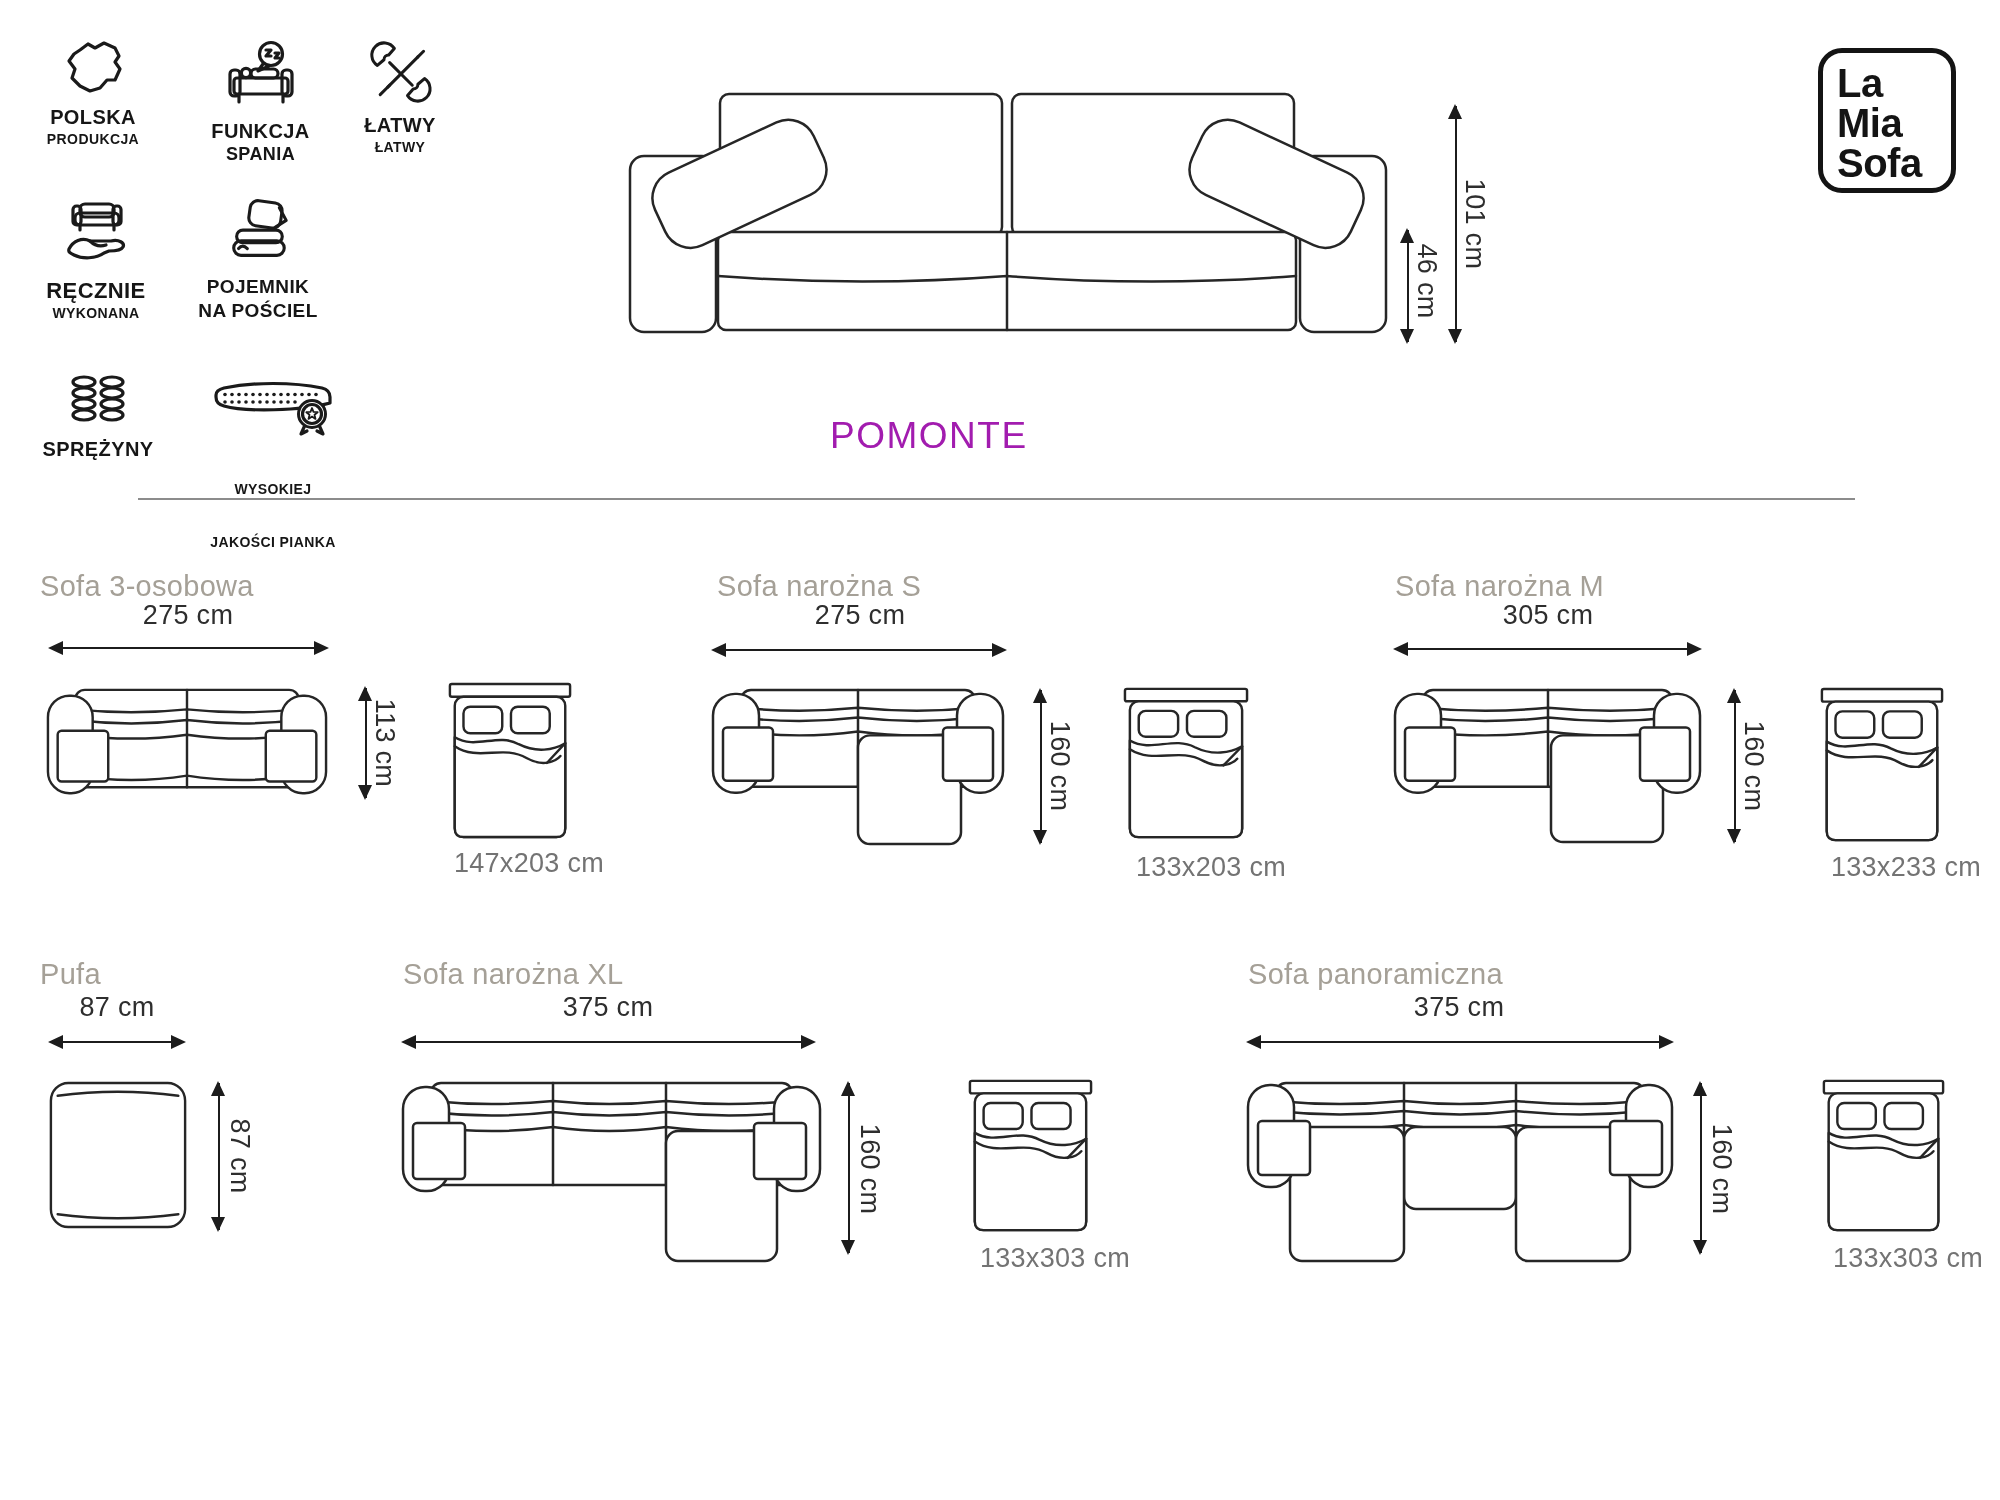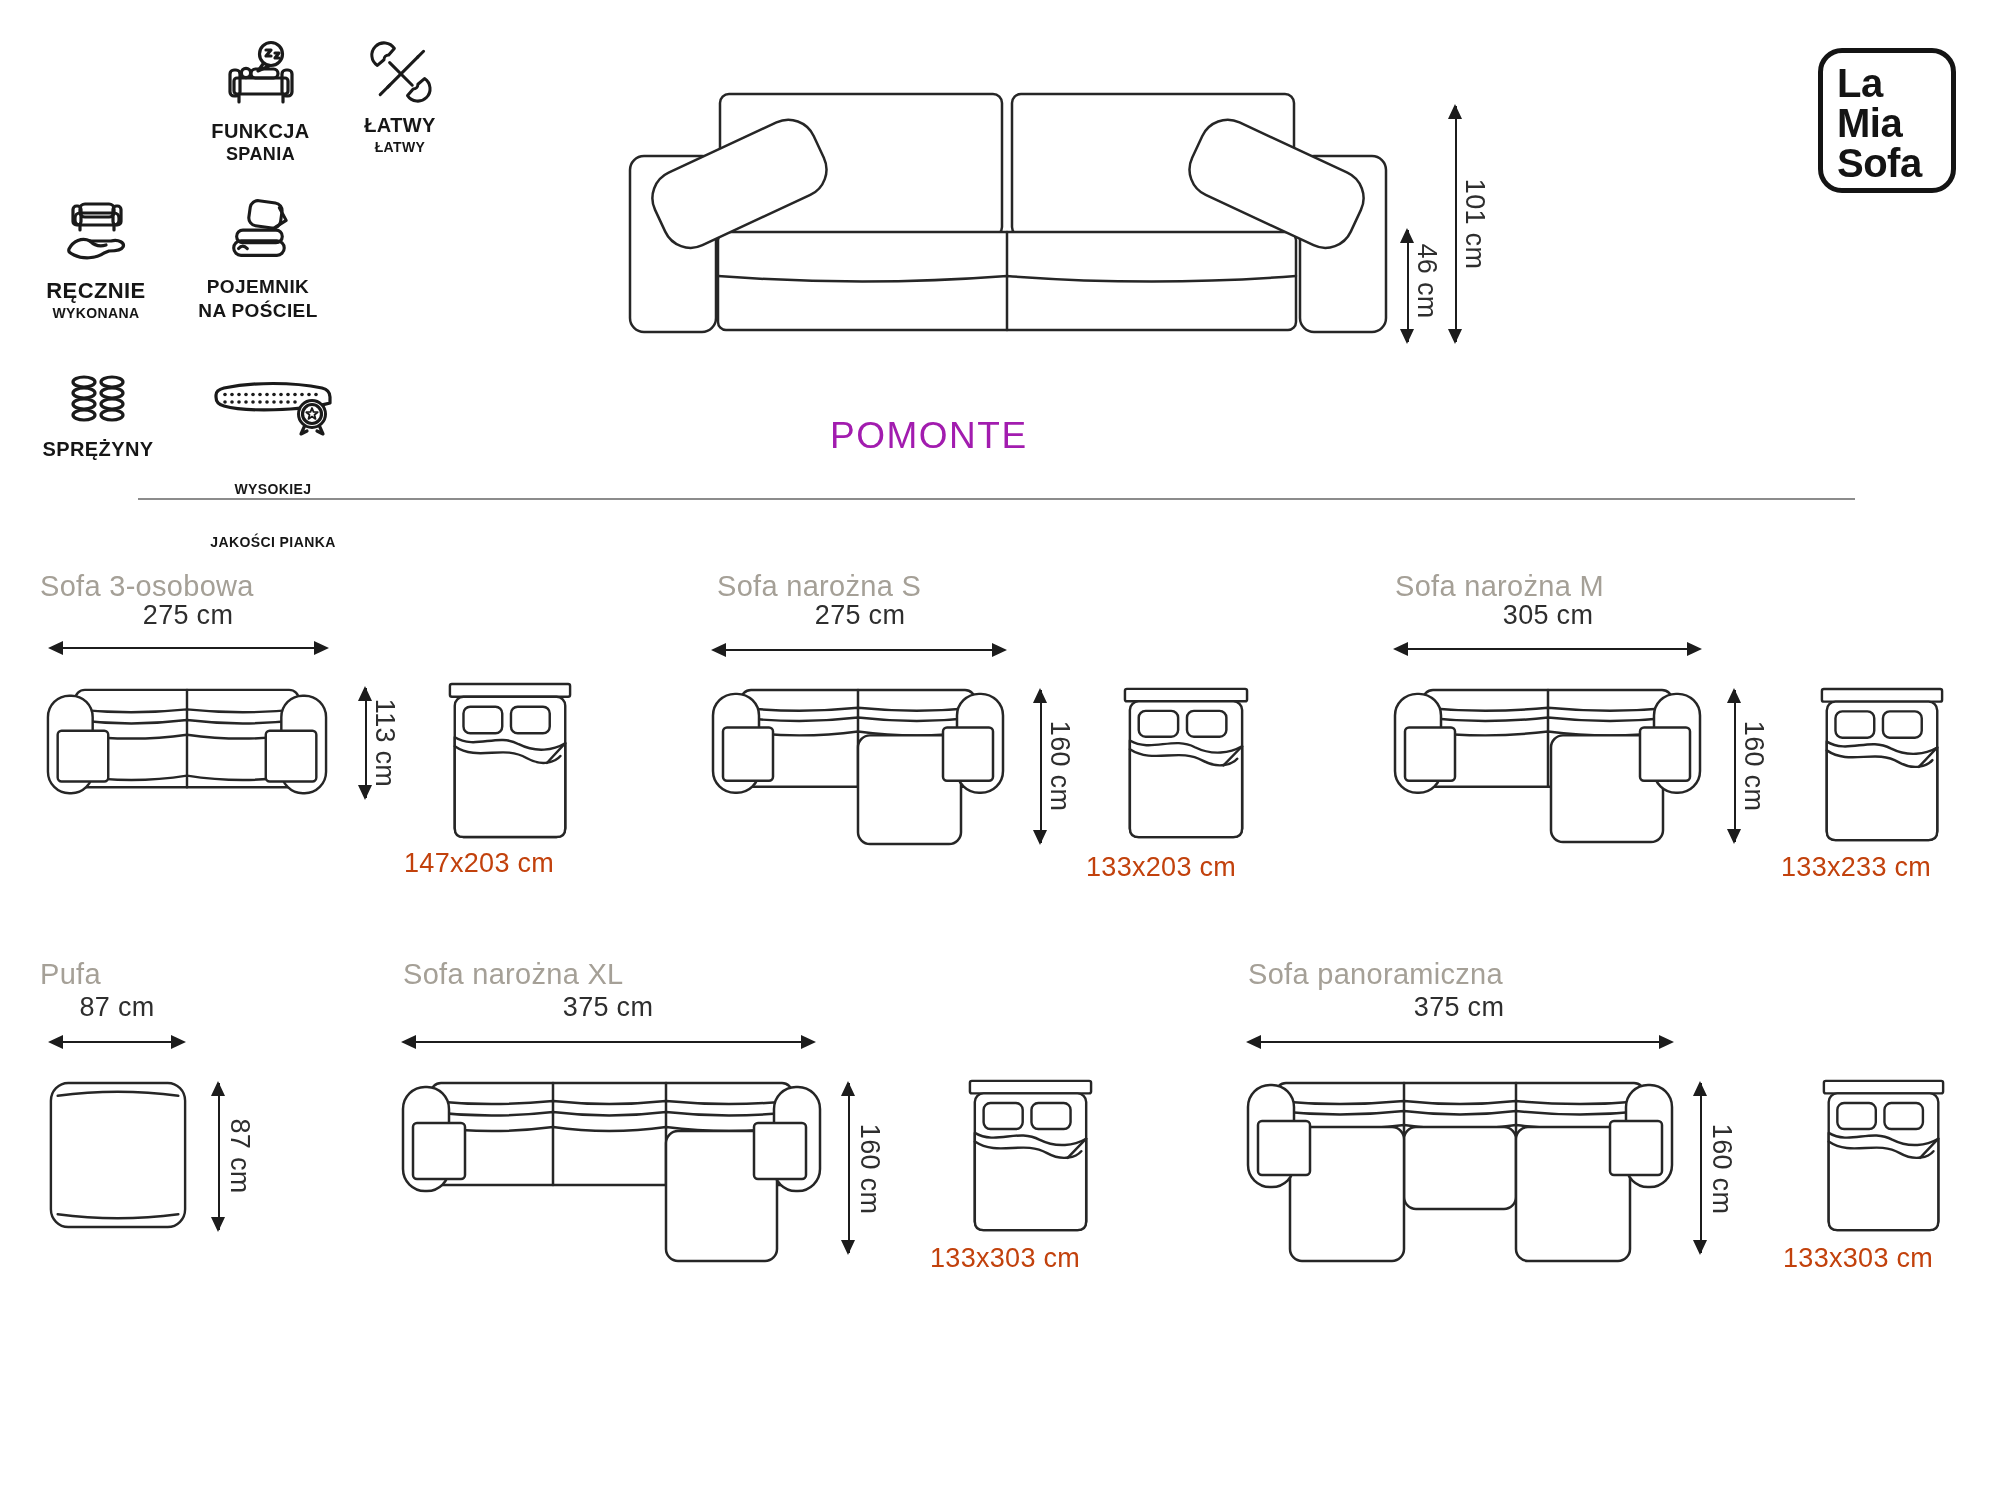--- a/index.html
+++ b/index.html
@@ -40,21 +40,21 @@
   .harrow::after{content:"";position:absolute;right:-2px;top:-8px;width:0;height:0;
      border-left:15px solid #1c1c1c;border-top:7px solid transparent;border-bottom:7px solid transparent;}
   .varrow{position:absolute;width:0;border-left:2px solid #1c1c1c;}
   .varrow::before{content:"";position:absolute;left:-9px;top:-2px;width:0;height:0;
      border-bottom:15px solid #1c1c1c;border-left:7px solid transparent;border-right:7px solid transparent;}
   .varrow::after{content:"";position:absolute;left:-9px;bottom:-2px;width:0;height:0;
      border-top:15px solid #1c1c1c;border-left:7px solid transparent;border-right:7px solid transparent;}
   .wlabel{position:absolute;text-align:center;font-size:27px;color:#2e2e2e;letter-spacing:.3px;}
   .dlabel{position:absolute;width:120px;height:32px;line-height:32px;text-align:center;
           transform:rotate(90deg);font-size:27px;color:#2e2e2e;letter-spacing:.3px;}
-  .bedlabel{position:absolute;text-align:left;font-size:27px;color:#c2410c;letter-spacing:.3px;}
+  .bedlabel{position:absolute;text-align:right;font-size:27px;color:#737373;letter-spacing:.3px;}
 
   .vh{position:absolute;margin:0;font-size:29px;font-weight:500;color:#a5a097;letter-spacing:.3px;}
   .art,.bed{position:absolute;}
 
   
   .v1 .vh{left:40px;top:570px;}   .v1 .wlabel{left:88px;top:600px;width:200px;}
   .v1 .harrow{left:50px;top:647px;width:277px;} .v1 .art{left:46px;top:684px;width:282px;height:116px;}
   .v1 .varrow{left:365px;top:688px;height:110px;} .v1 .dlabel{left:325px;top:727px;}
   .v1 .bed{left:447px;top:681px;width:126px;height:160px;} .v1 .bedlabel{left:404px;top:848px;width:200px;}
 
@@ -89,20 +89,27 @@
 
   svg .ln{fill:none;stroke:#262626;stroke-width:2.5;stroke-linejoin:round;stroke-linecap:round;}
   svg .shp{fill:#ffffff;stroke:#262626;stroke-width:2.5;stroke-linejoin:round;}
   svg .ic{fill:none;stroke:#1a1a1a;stroke-width:3.2;stroke-linejoin:round;stroke-linecap:round;}
 </style>
 </head>
 <body>
 
 <div class="page">
 
+  <div class="feature f1">
+    <svg class="fic" width="70" height="62" viewBox="0 0 70 62">
+      <path class="ic" d="M22 14 L30 8 L37 12 L46 7 L57 12 L61 20 L57 26 L62 33 L57 44 L49 44 L42 52 L32 55 L22 50 L14 42 L17 33 L11 25 L16 18 Z"></path>
+    </svg>
+    <div class="f-line1">POLSKA</div>
+    <div class="f-line2">PRODUKCJA</div>
+  </div>
 
   <div class="feature f2">
     <svg class="fic" width="72" height="72" viewBox="0 0 72 72">
       <circle class="ic" cx="46" cy="14" r="11.5"></circle>
       <path class="ic" d="M38 24 L33 31 L44 26" stroke-width="2.4"></path>
       <path class="ic" d="M41 10 h5 l-5 6 h5" stroke-width="2"></path>
       <path class="ic" d="M50 13 h4 l-4 5 h4" stroke-width="1.8"></path>
       <rect class="ic" x="9" y="38" width="54" height="16" rx="3"></rect>
       <rect class="ic" x="5" y="30" width="10" height="26" rx="4"></rect>
       <rect class="ic" x="57" y="30" width="10" height="26" rx="4"></rect>

